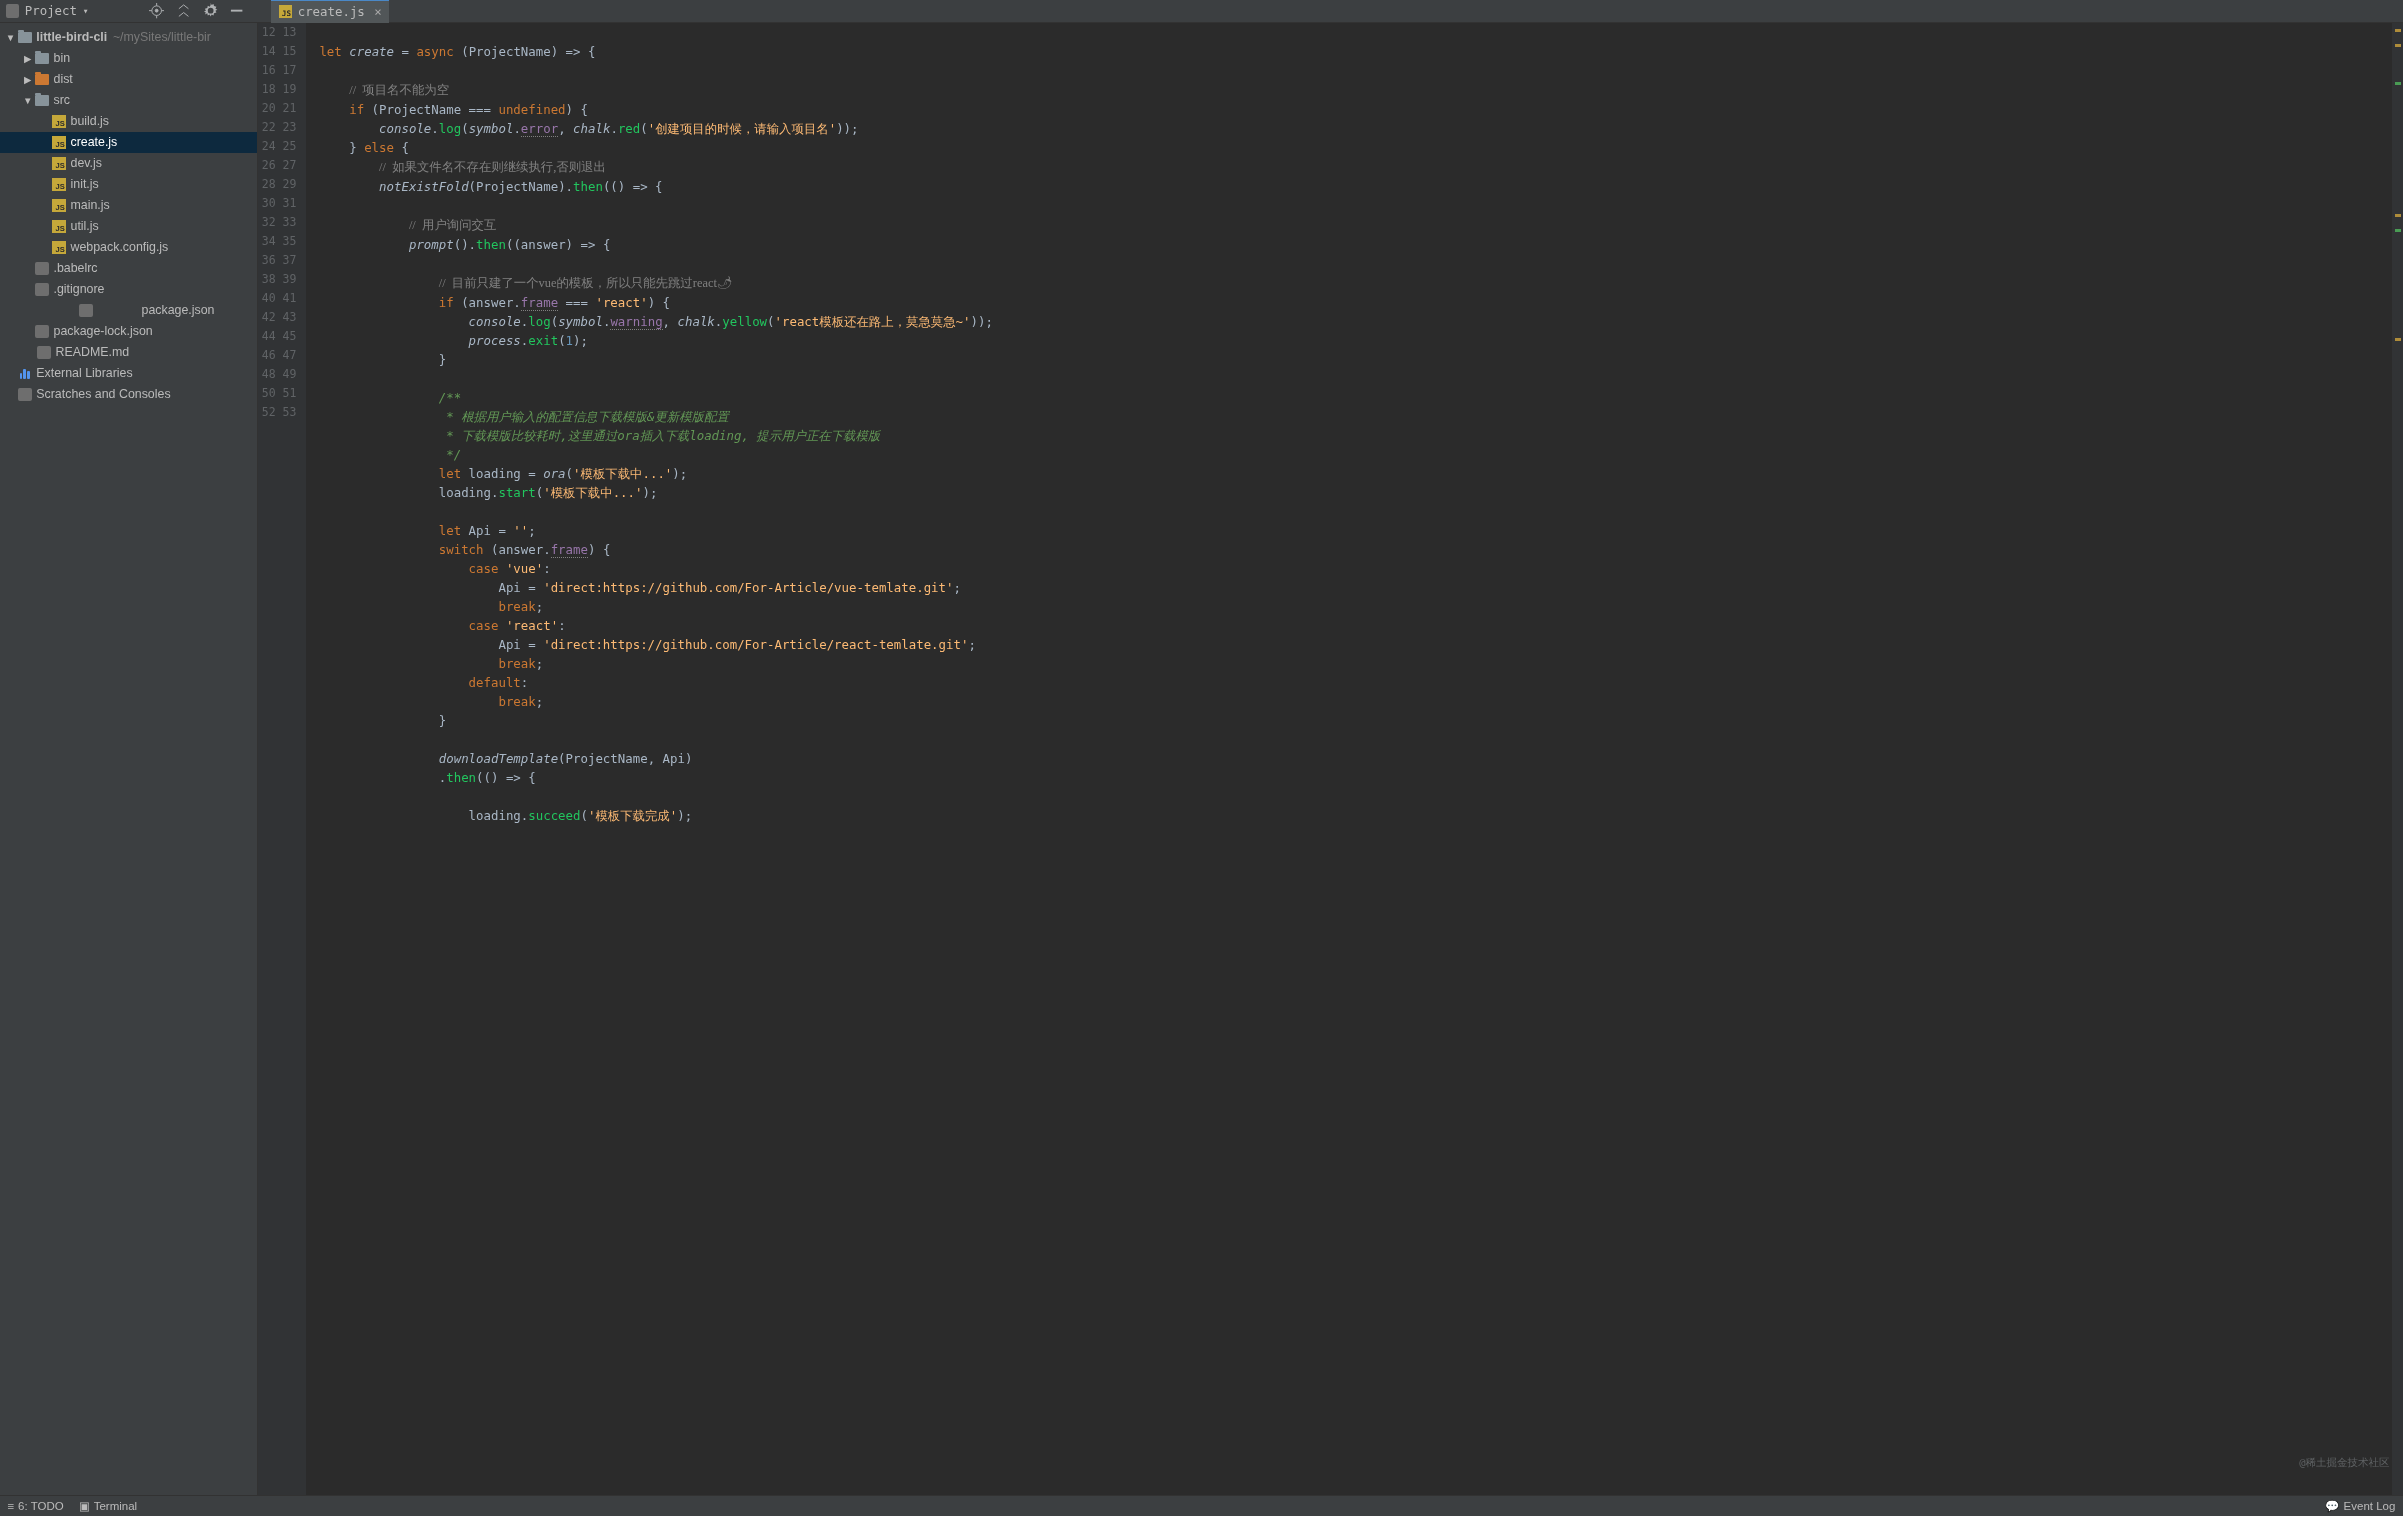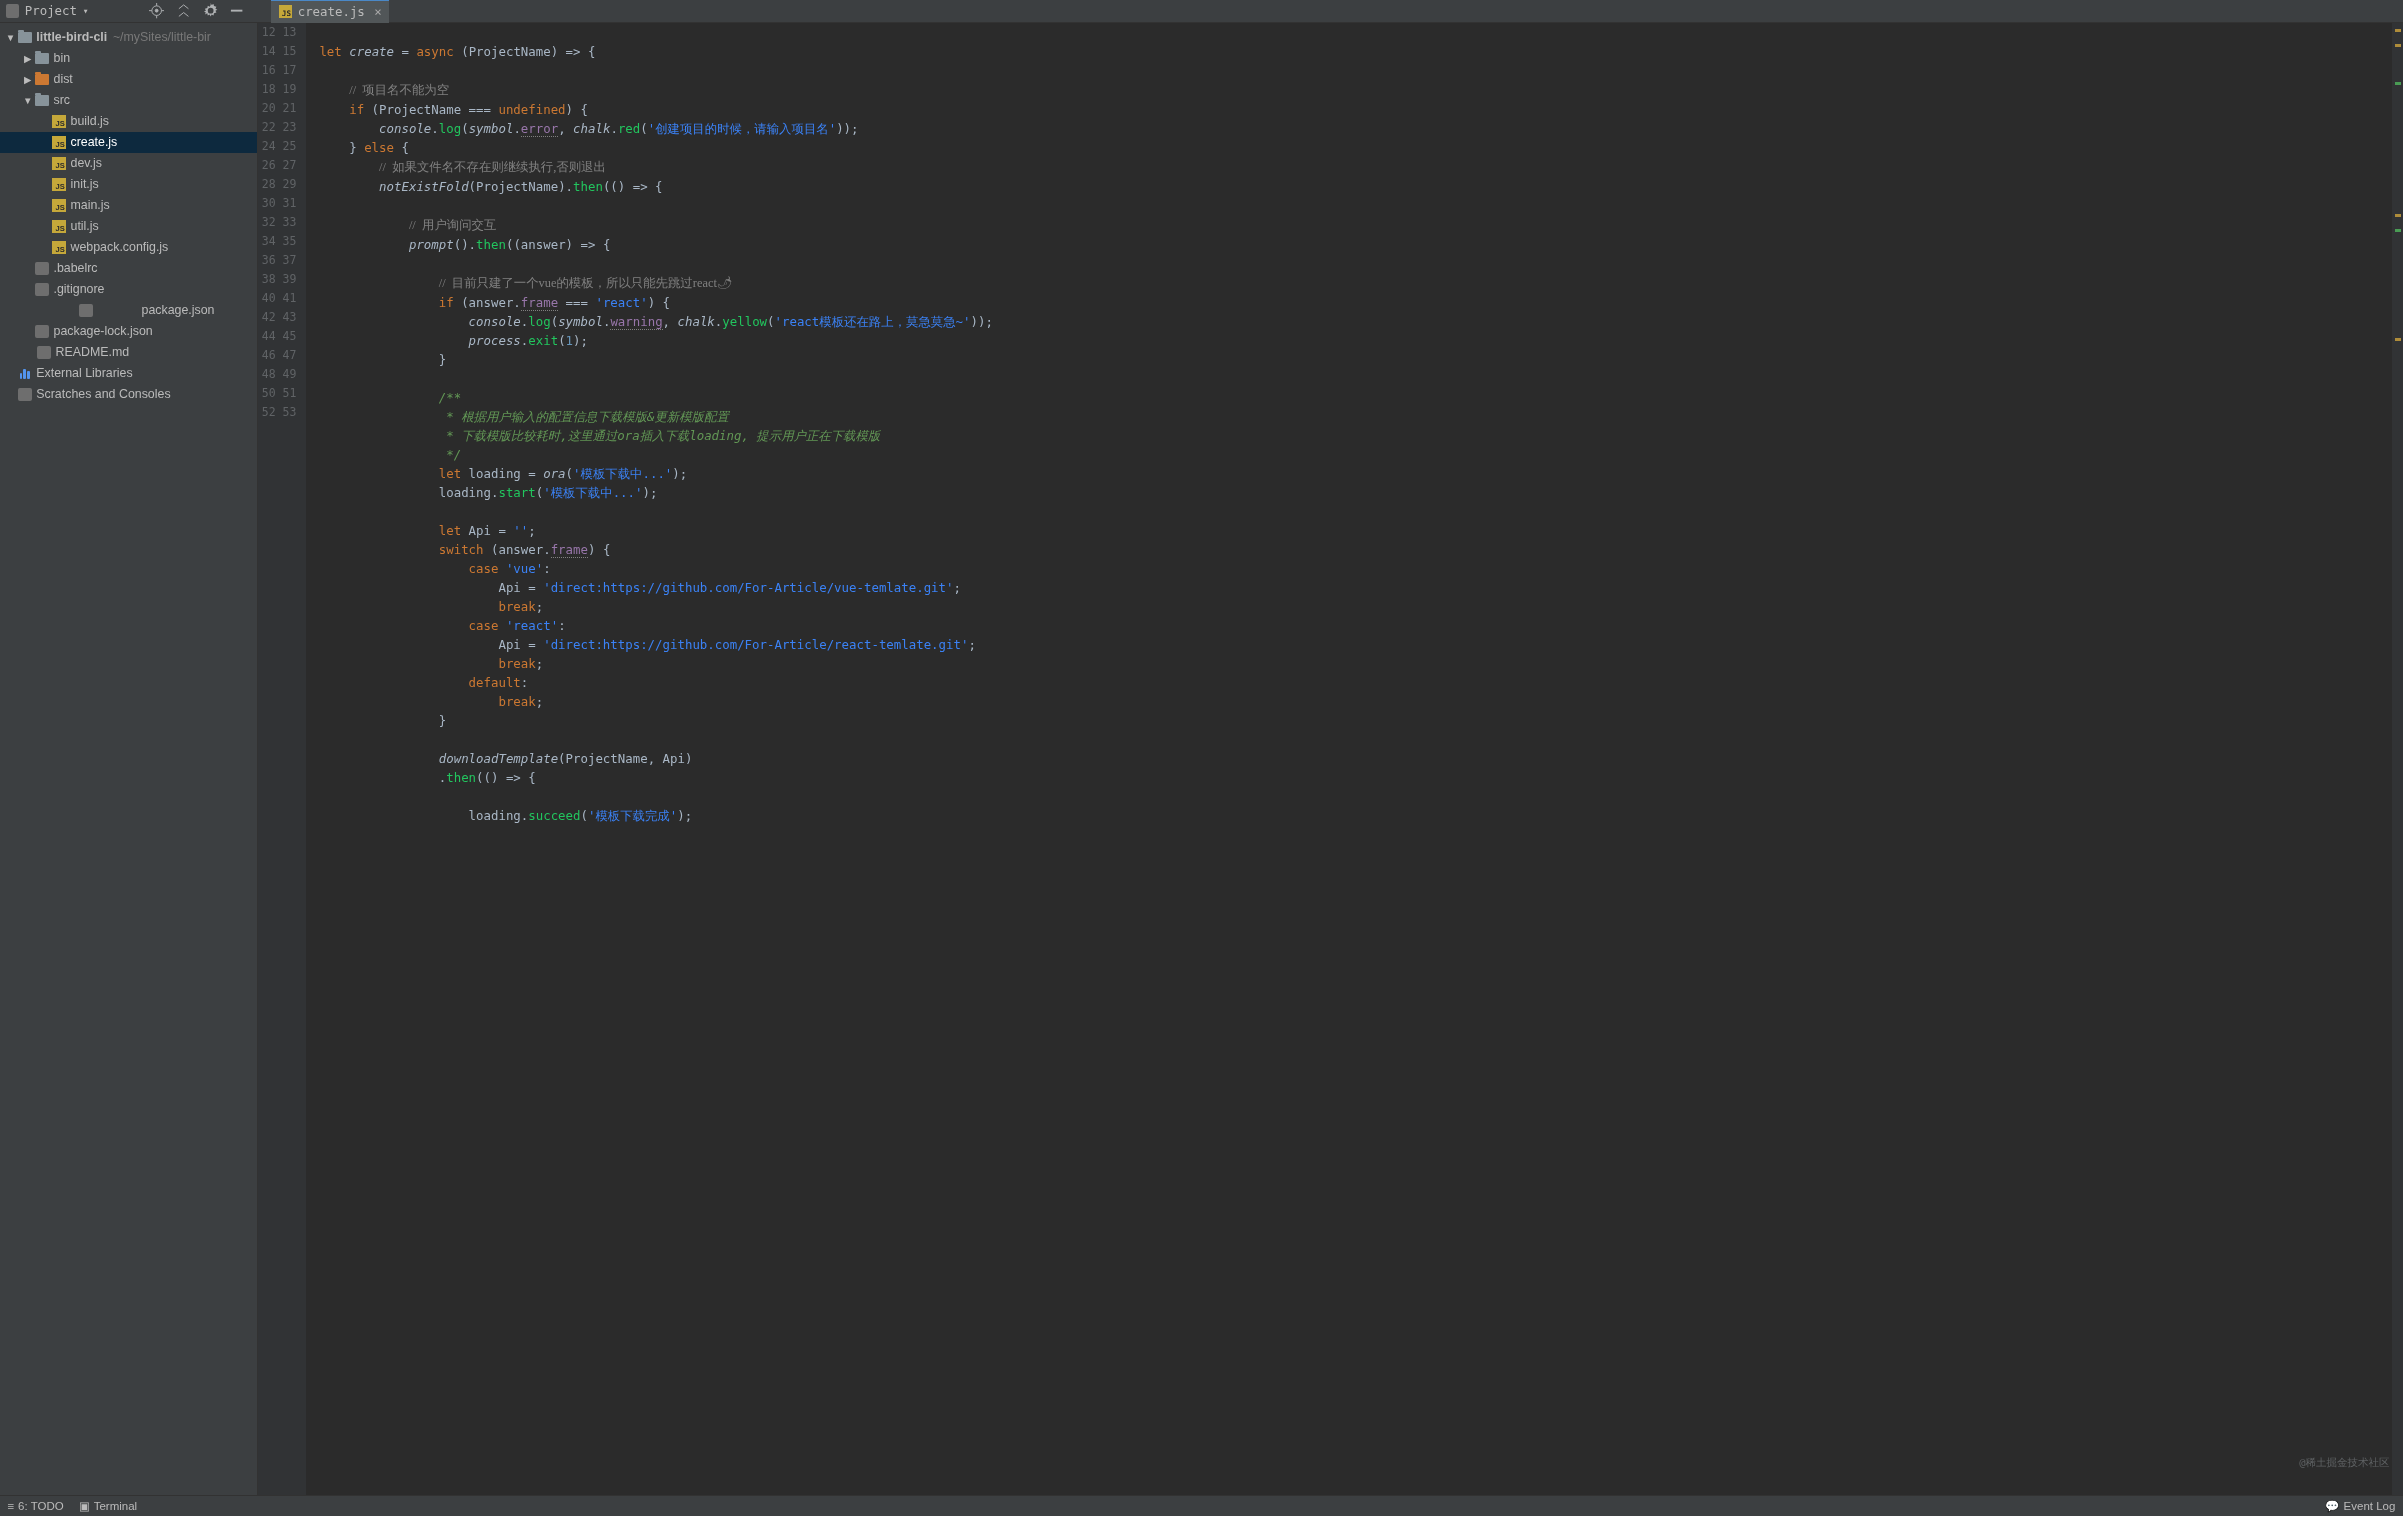--- a/index.html
+++ b/index.html
@@ -98,21 +98,21 @@
 .code {
   flex:1;
   padding:0 0 0 13.4px;
   font-size:12.4px;
   line-height:19px;
   white-space:pre;
   overflow:auto;
   color:#a9b7c6;
 }
 .kw { color:#cc7832; }
-.str { color:#3b82f6; }
+.str { color:#fdba74; }
 .com { color:#808080;font-family:Liberation Serif, serif; }
 .docc { color:#629755; font-style:italic; }
 .num { color:#6897bb; }
 .fn { color:#22c55e; }
 .mem { color:#9876aa; }
 .glb { font-style:italic; }
 .warn { border-bottom:1px dotted #808080; }
 
 .right-strip { width:11.5px; background:#313335; flex-shrink:0; }
 .right-marks { position:absolute; right:1.9px; top:0; bottom:0; width:7.6px; }

